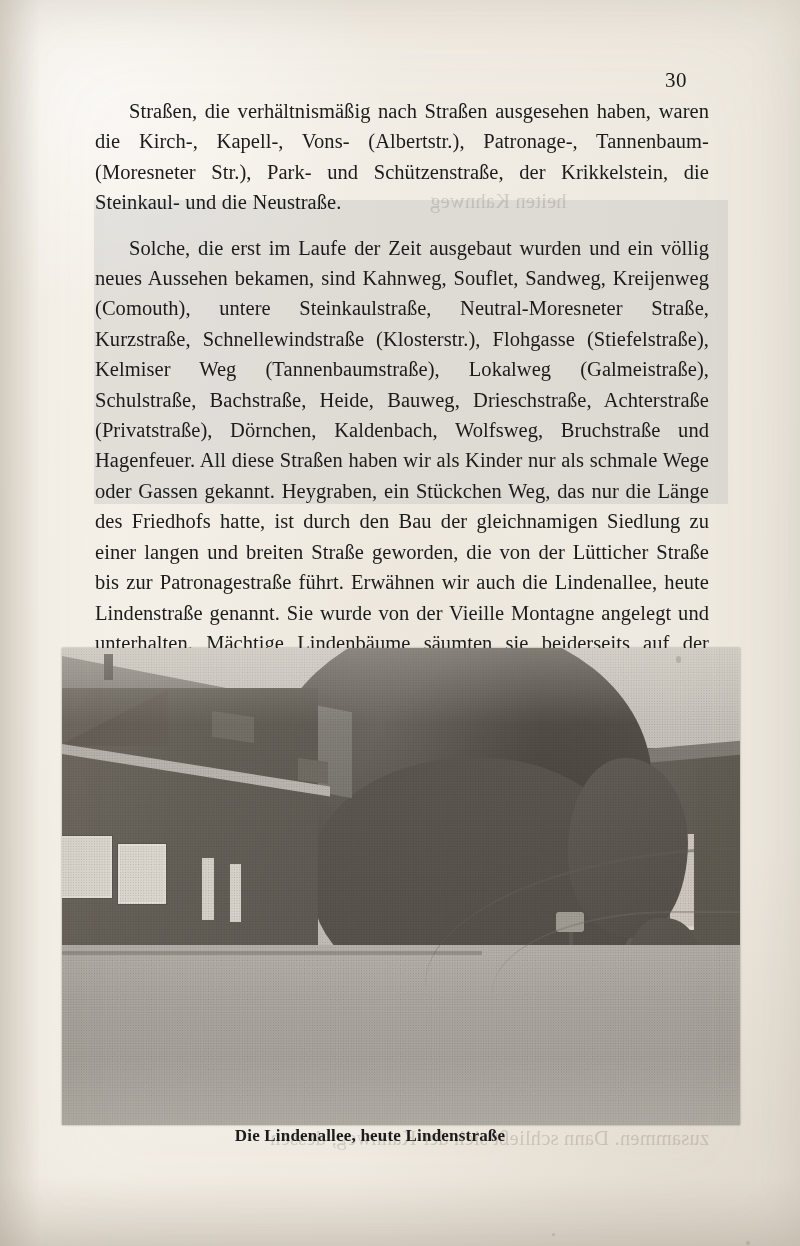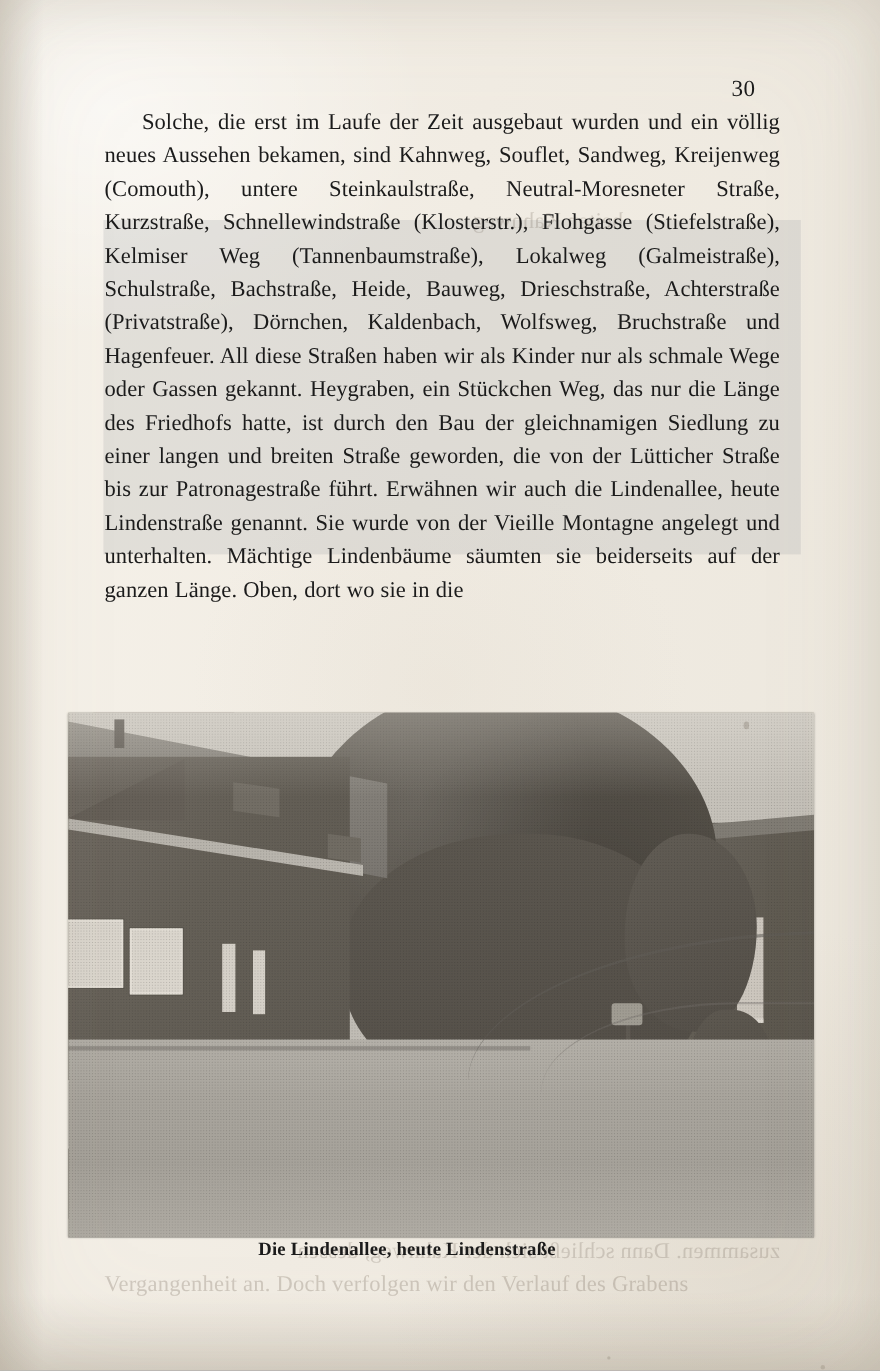--- a/index.html
+++ b/index.html
@@ -369,20 +369,21 @@
   <div class="paper-grain"></div>
   <div class="scan-band"></div>
 
   <div class="bleed bleed-t1 bleed-mirror">heiten Kahnweg</div>
 
   <div class="content">
 
     <div class="folio">30</div>
 
     <div class="textblock">
+      <p class="para">Straßen, die verhältnismäßig nach  Straßen ausgesehen haben, waren die Kirch-, Kapell-, Vons- (Albertstr.), Patronage-, Tannenbaum- (Moresneter Str.), Park- und Schützenstraße, der Krikkelstein, die Steinkaul- und die Neustraße.</p>
       <p class="para">Solche, die erst im Laufe der Zeit ausgebaut wurden und ein völlig neues Aussehen bekamen, sind Kahnweg, Souflet, Sandweg, Kreijenweg (Comouth), untere Steinkaulstraße, Neutral-Moresneter Straße, Kurzstraße, Schnellewindstraße (Klosterstr.), Flohgasse (Stiefelstraße), Kelmiser Weg (Tannenbaumstraße), Lokalweg (Galmeistraße), Schulstraße, Bachstraße, Heide, Bauweg, Drieschstraße, Achterstraße (Privatstraße), Dörnchen, Kaldenbach, Wolfsweg, Bruchstraße und Hagenfeuer. All diese Straßen haben wir als Kinder nur als schmale Wege oder Gassen gekannt. Heygraben, ein Stückchen Weg, das nur die Länge des Friedhofs hatte, ist durch den Bau der gleichnamigen Siedlung zu einer langen und breiten Straße geworden, die von der Lütticher Straße bis zur Patronagestraße führt. Erwähnen wir auch die Lindenallee, heute Lindenstraße genannt. Sie wurde von der Vieille Montagne angelegt und unterhalten. Mächtige Lindenbäume säumten sie beiderseits auf der ganzen Länge. Oben, dort wo sie in die</p>
     </div>
 
     <div class="photo">
       <div class="ph-layer ph-sky"></div>
 
       <div class="ph-layer ph-bldg-right"></div>
       <div class="ph-layer ph-bldg-right-roofedge"></div>
       <div class="ph-rwin" style="right:46px; top:186px; width:76px; height:92px;">
         <div class="mull" style="left:22px;"></div>
@@ -435,21 +436,20 @@
 
       <div class="ph-halftone"></div>
       <div class="ph-fade"></div>
     </div>
 
     <div class="caption">Die Lindenallee, heute Lindenstraße</div>
 
   </div>
 
   <div class="bleed bleed-b1 bleed-mirror">zusammen. Dann  schließt  sich der Kahnweg, dessen</div>
-  <div class="bleed bleed-b2">Vergangenheit an. Doch verfolgen wir den Verlauf des Grabens</div>
 
   <div class="speck" style="left:676px; top:656px; width:5px; height:7px;"></div>
   <div class="speck" style="left:746px; top:1241px; width:4px; height:4px;"></div>
   <div class="speck" style="left:552px; top:1233px; width:3px; height:3px;"></div>
 
   <div class="left-margin-shade"></div>
   <div class="bottom-shade"></div>
   <div class="paper-edge"></div>
 </div>
 

